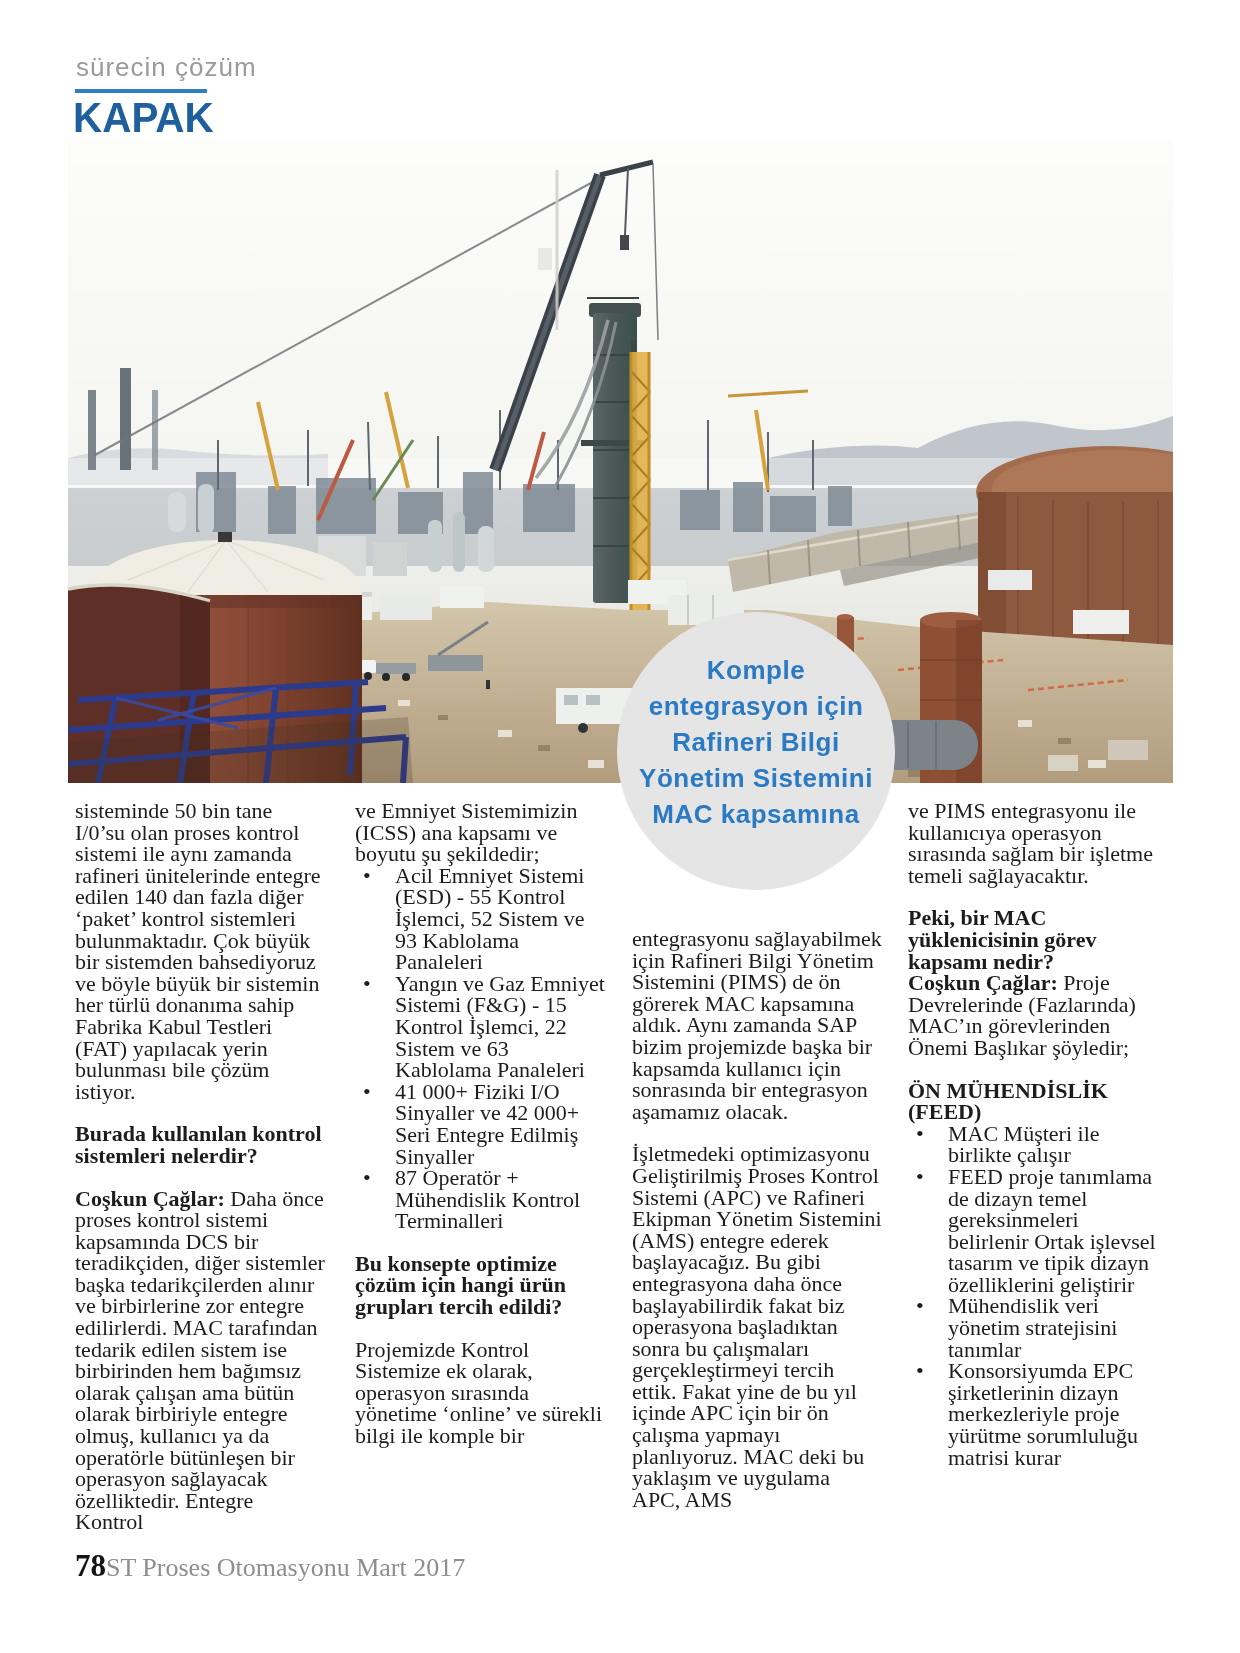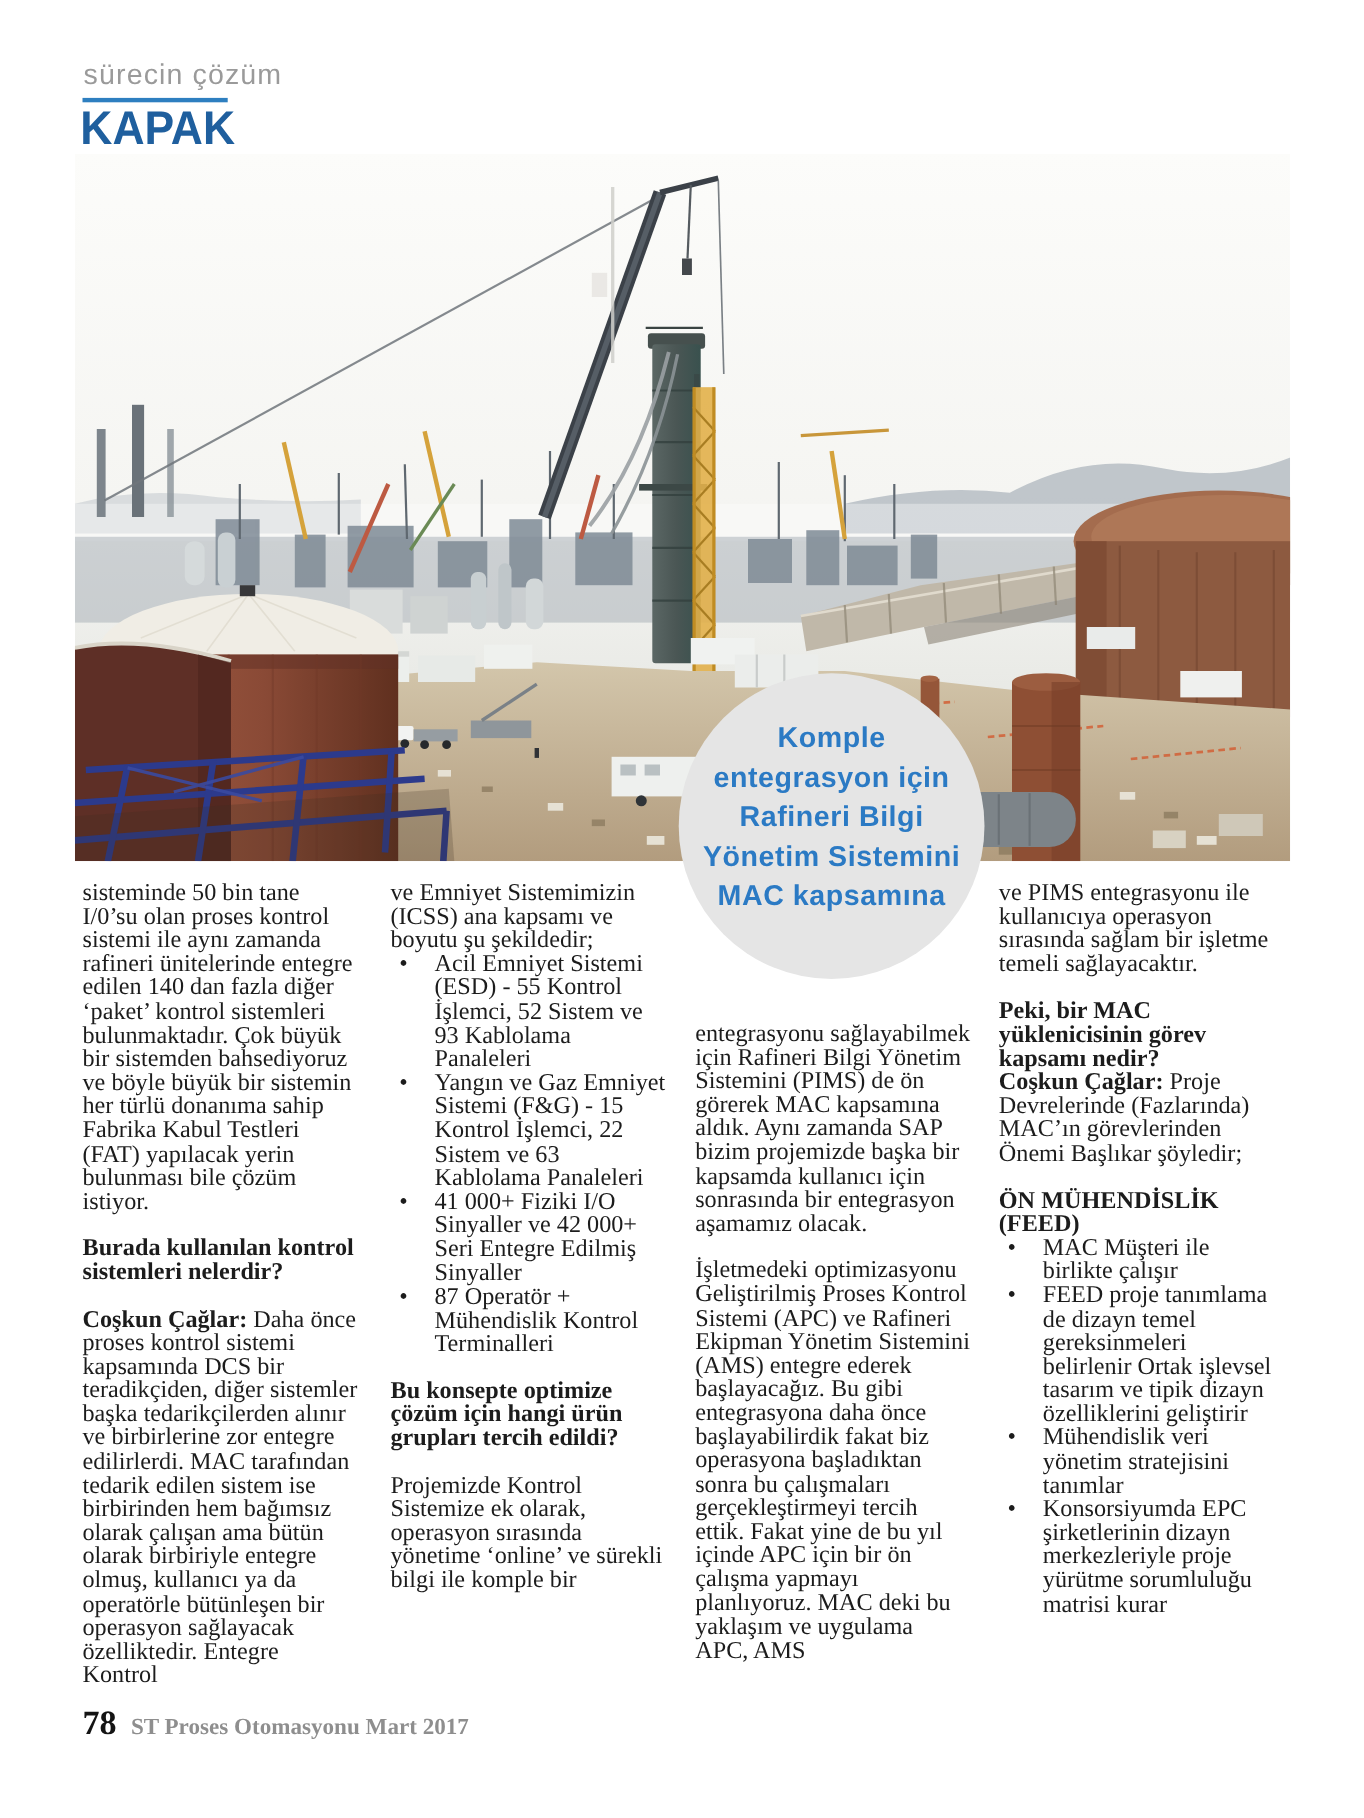--- a/index.html
+++ b/index.html
@@ -27,21 +27,21 @@
   #col4{left:908px;top:800px;width:256px;}
   .col p{margin:0 0 21px 0;}
   .col p:last-child{margin-bottom:0;}
   .b{font-weight:700;}
   ul.blts{list-style:none;margin:0 0 21px 0;padding:0;}
   ul.blts li{position:relative;padding-left:40px;margin:0;}
   ul.blts li:before{content:"•";position:absolute;left:8px;top:0;}
   
   #footer{position:absolute;left:75px;top:1548px;}
   #pgnum{font-size:31px;font-weight:700;color:#141414;}
-  #mag{font-size:21px;font-weight:700;color:#8e8e8e;margin-left:13px;}
+  #mag{font-size:26px;font-weight:400;color:#8e8e8e;}
 </style>
 </head>
 <body>
 
 <div id="page">
 
   <div id="kicker">sürecin çözüm</div>
   <div id="rule"></div>
   <div id="kapak">KAPAK</div>
 

